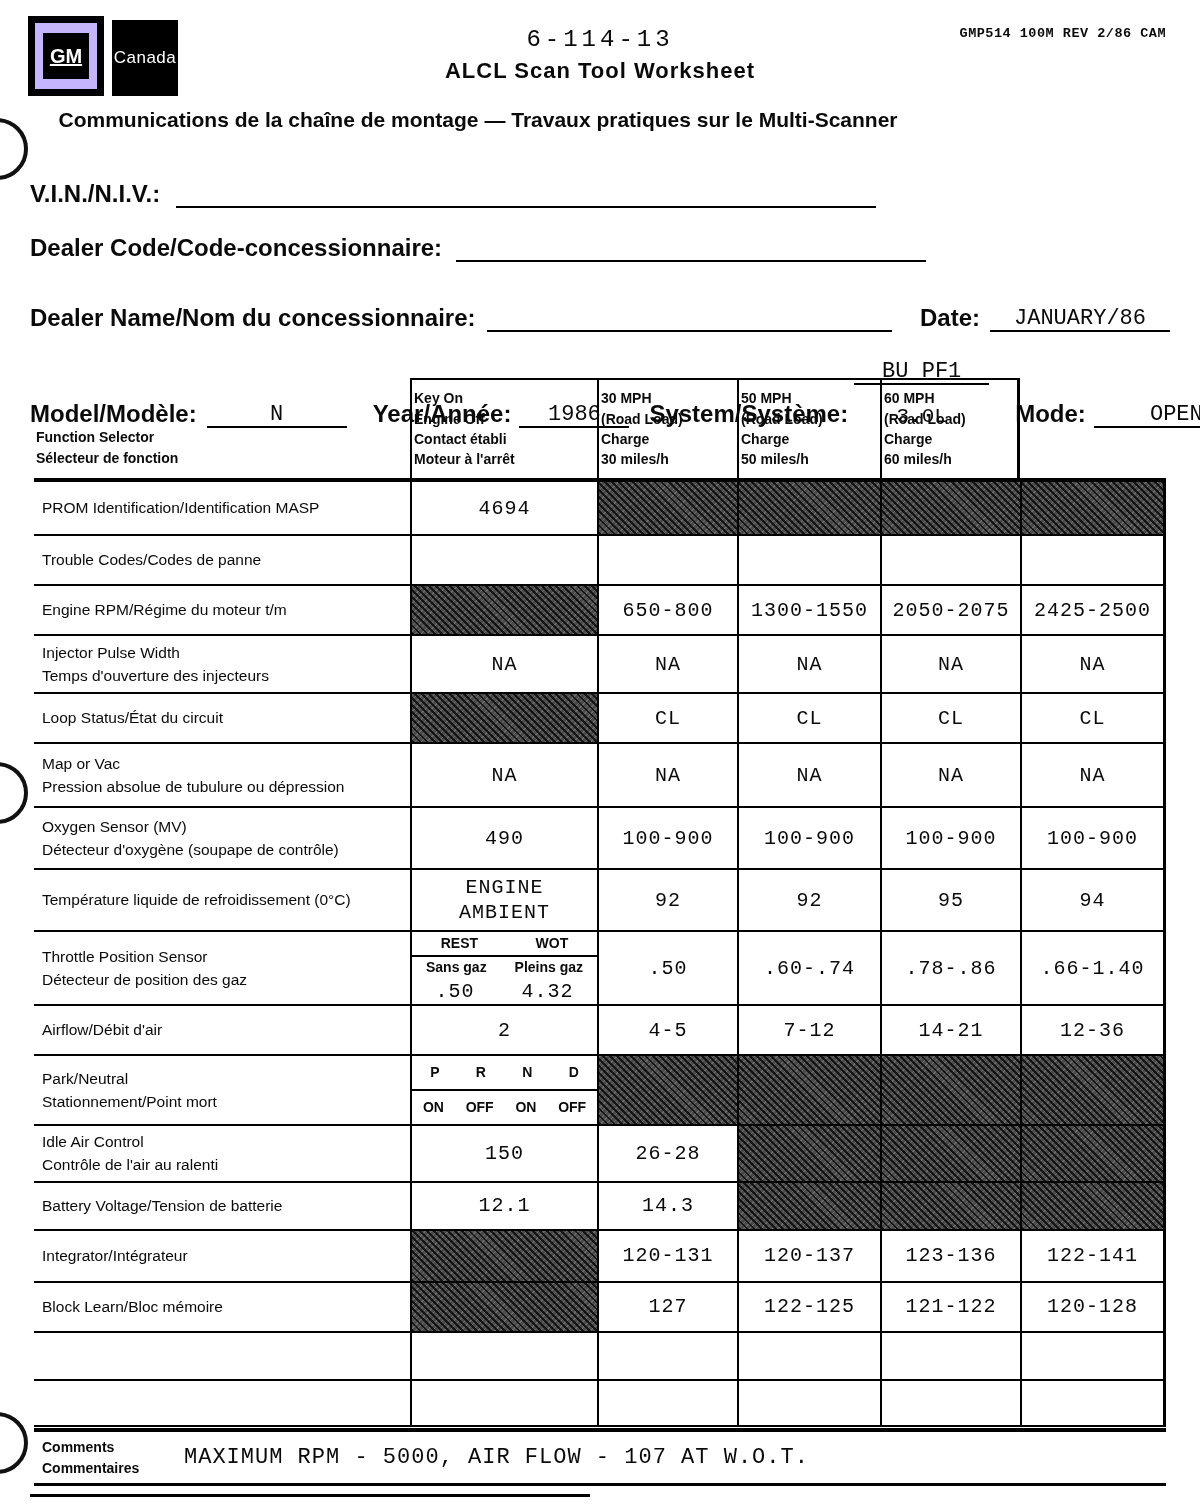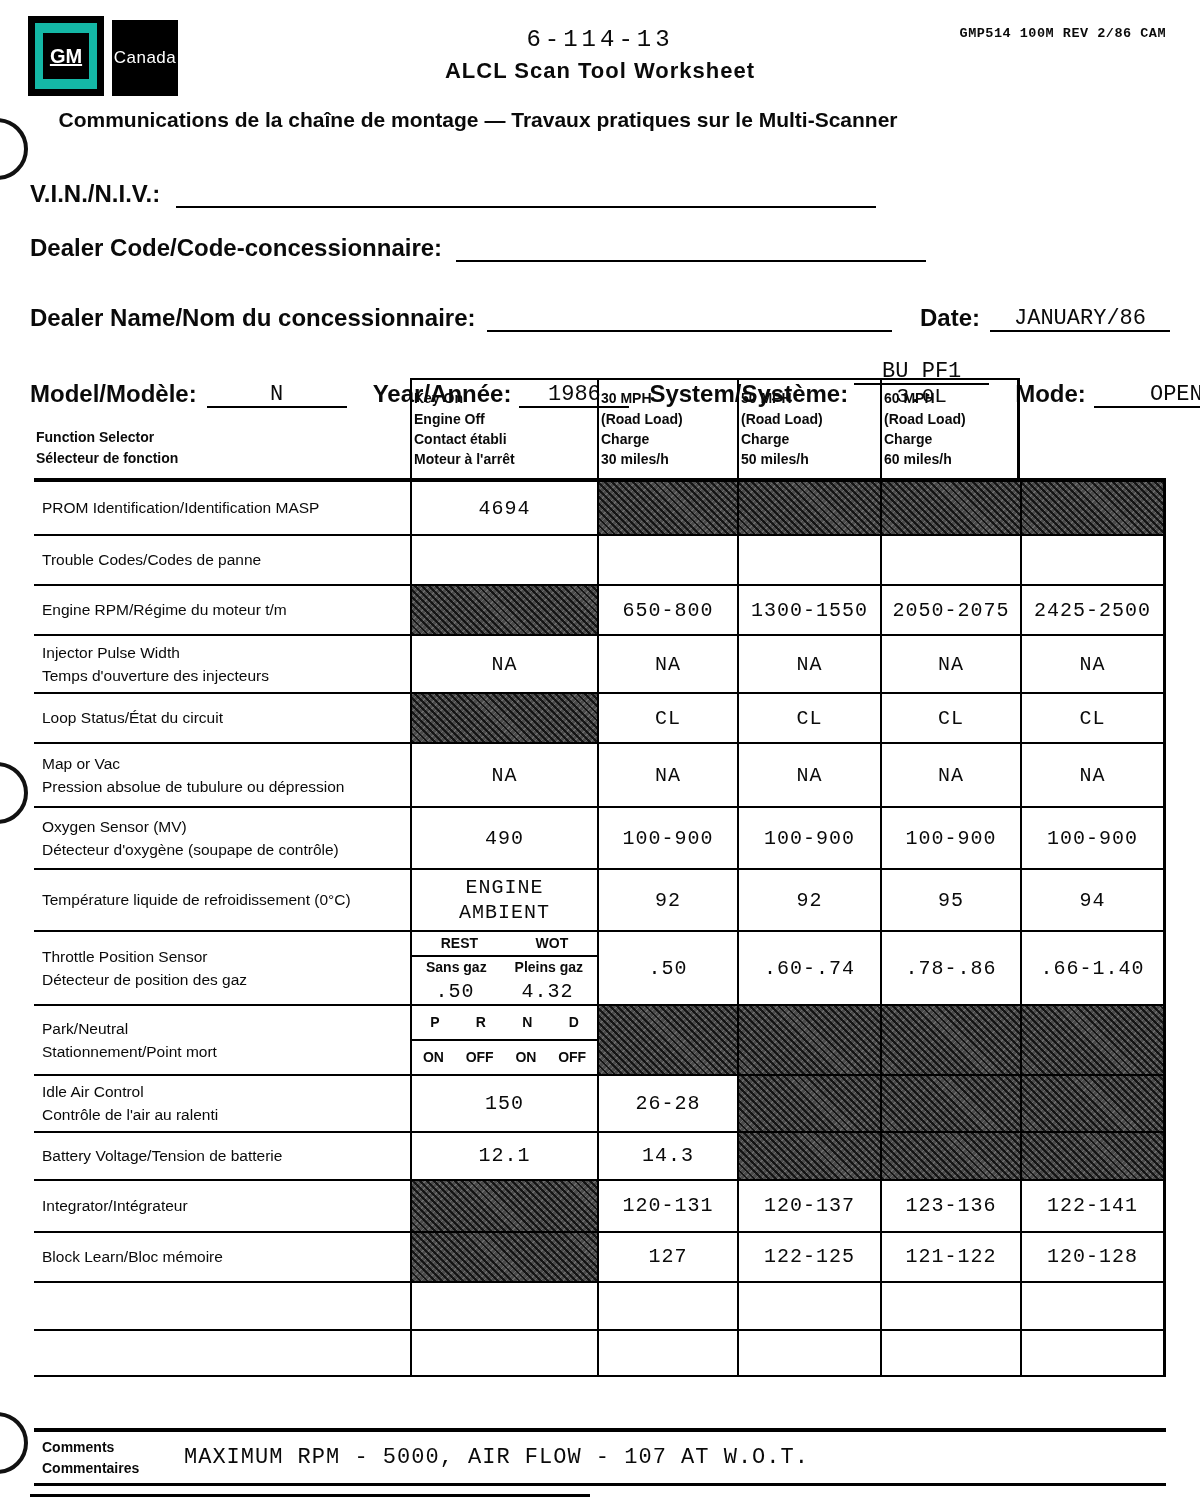--- a/index.html
+++ b/index.html
@@ -15,21 +15,21 @@
 
   
   .punch {
     position:absolute; left:-34px; width:62px; height:62px;
     border:4px solid #111; border-radius:50%; background:#fff;
   }
 
   
   .gm-logo {
     position:absolute; left:28px; top:16px; width:76px; height:80px;
-    border:7px solid #000; background:#14b8a6;
+    border:7px solid #000; background:#c4b5fd;
     display:flex; align-items:center; justify-content:center;
   }
   .gm-inner {
     width:46px; height:46px; background:#000; color:#fff;
     display:flex; align-items:center; justify-content:center;
     font-weight:700; font-size:20px; text-decoration:underline;
     letter-spacing:0px;
   }
   .canada-box {
     position:absolute; left:112px; top:20px; width:66px; height:76px;
@@ -159,21 +159,21 @@
   <div class="frow row-model">
     <span class="flabel">Model/Modèle:</span>
     <span class="fill" style="min-width:140px; margin-left:10px;">
       <span class="fv">N</span>
     </span>
     <span class="flabel" style="margin-left:26px;">Year/Année:</span>
     <span class="fill" style="min-width:110px; margin-left:8px;">
       <span class="fv">1986</span>
     </span>
     <span class="flabel" style="margin-left:20px;">System/Système:</span>
-    <span style="display:inline-flex;flex-direction:column;align-items:center;margin-left:6px;">
+    <span style="display:inline-flex;flex-direction:column;align-items:center;margin-left:6px;gap:20px;">
       <span class="fill" style="min-width:135px;">
         <span class="fv">BU PF1</span>
       </span>
       <span class="under-val">3.0L</span>
     </span>
     <span class="flabel" style="margin-left:26px;">Mode:</span>
     <span class="fill" style="min-width:165px; margin-left:8px;">
       <span class="fv">OPEN</span>
     </span>
   </div>
@@ -316,20 +316,30 @@
               <span class="sub-mono">.50</span>
               <span class="sub-mono">4.32</span>
             </div>
           </div>
         </div>
         <div class="td val">.50</div>
         <div class="td val">.60-.74</div>
         <div class="td val">.78-.86</div>
         <div class="td val last">.66-1.40</div>
       </div>
+      <div class="tr" style="min-height: 50px;">
+        <div class="td label">
+          <div>Airflow/Débit d'air</div>
+        </div>
+        <div class="td val">2</div>
+        <div class="td val">4-5</div>
+        <div class="td val">7-12</div>
+        <div class="td val">14-21</div>
+        <div class="td val last">12-36</div>
+      </div>
       <div class="tr" style="min-height: 70px;">
         <div class="td label">
           <div>Park/Neutral</div>
           <div>Stationnement/Point mort</div>
         </div>
         <div class="td val">
           <div class="subwrap">
             <div class="subrow rule">
               <span class="sub-sans">P</span>
               <span class="sub-sans">R</span>

